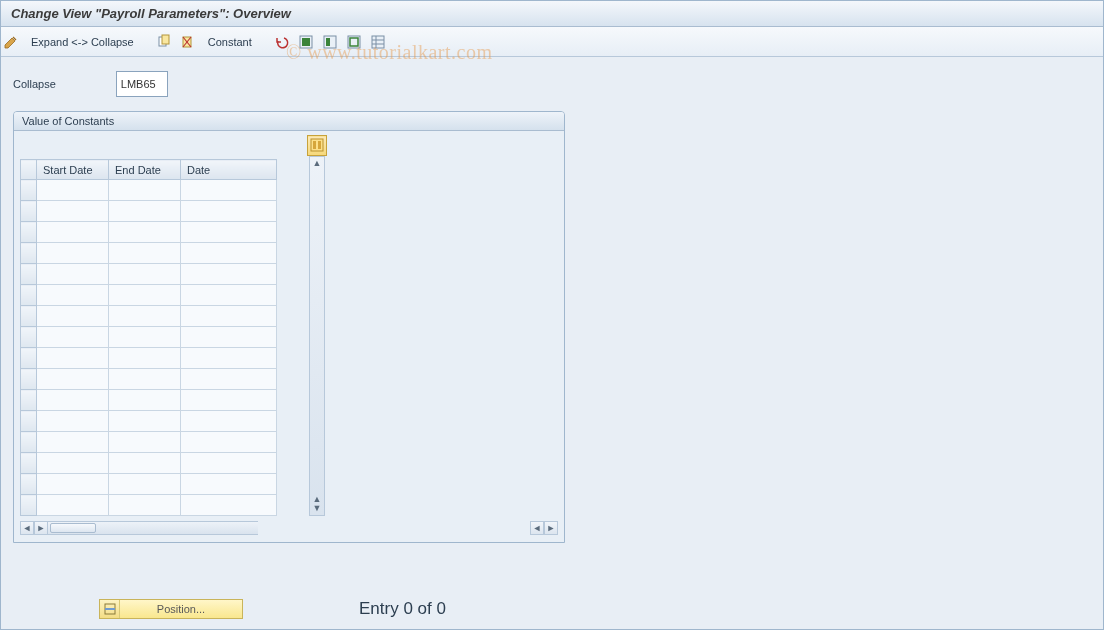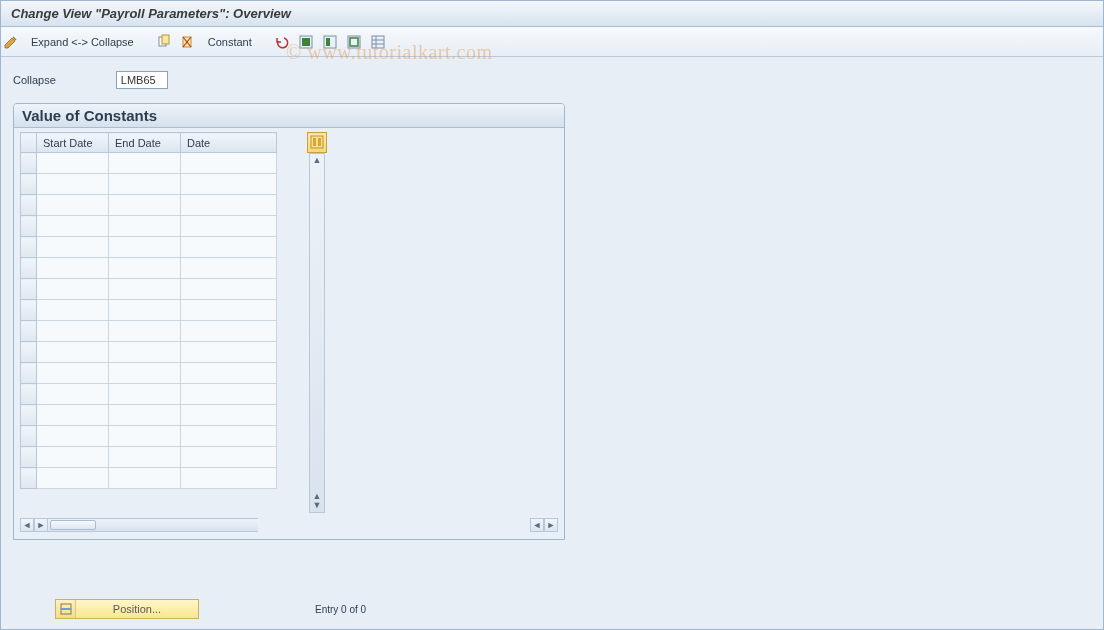--- a/index.html
+++ b/index.html
@@ -57,48 +57,47 @@
     display: flex;
     align-items: center;
     gap: 60px;
   }
   .form-label { color: #2c3e50; font-size: 11px; }
   .form-input {
     border: 1px solid #8aa3bd;
     background: #fff;
     font-size: 11px;
     padding: 1px 4px;
-    height: 18px;
+    height: 26px;
     width: 52px;
     color: #333;
   }
   .panel {
     border: 1px solid #9fb6cd;
     background: #e8eff6;
     margin: 6px 0 0 12px;
     width: 552px;
     border-radius: 4px 4px 0 0;
     overflow: hidden;
   }
   .panel-header {
     background: linear-gradient(#eef3f9, #d5e1ed);
     border-bottom: 1px solid #a9bcd0;
     padding: 3px 8px;
-    font-size: 15px;
+    font-size: 11px;
     color: #2c3e50;
-    font-weight: bold;
   }
   .panel-body {
     padding: 4px 6px 6px 6px;
     background: #e8eff6;
     position: relative;
   }
   .grid-wrap {
     display: flex;
-    align-items: flex-start;
+    align-items: flex-end;
   }
   .grid-table {
     border-collapse: collapse;
     background: #f5f8fb;
   }
   .grid-table th {
     background: linear-gradient(#f1f5fa, #dce5ef);
     border: 1px solid #b7c8da;
     font-weight: normal;
     font-size: 11px;
@@ -169,21 +168,21 @@
     border-radius: 2px;
   }
   .hs-gap { flex: 1; }
   .footer {
     position: absolute;
     bottom: 10px;
     left: 0;
     right: 0;
     display: flex;
     align-items: center;
-    padding-left: 54px;
+    padding-left: 98px;
     gap: 116px;
   }
   .position-btn {
     display: flex;
     align-items: center;
     background: linear-gradient(#fff6c9, #f9e78e);
     border: 1px solid #c9b45a;
     height: 20px;
     width: 144px;
     font-size: 11px;
@@ -192,21 +191,21 @@
   }
   .position-btn .pb-icon {
     width: 20px; height: 100%;
     display:flex; align-items:center; justify-content:center;
     border-right: 1px solid #d9c977;
     background: linear-gradient(#fdf3c3, #f3dd85);
   }
   .position-btn .pb-label {
     flex:1; text-align:center;
   }
-  .entry-status { color: #2c3e50; font-size: 10px; }
+  .entry-status { color: #2c3e50; font-size: 17px; }
   .watermark {
     position: absolute;
     top: 40px; left: 285px;
     color: rgba(230,150,70,0.45);
     font-size: 20px;
     font-weight: normal;
     letter-spacing: 0.5px;
     pointer-events: none;
     font-family: Georgia, serif;
   }

